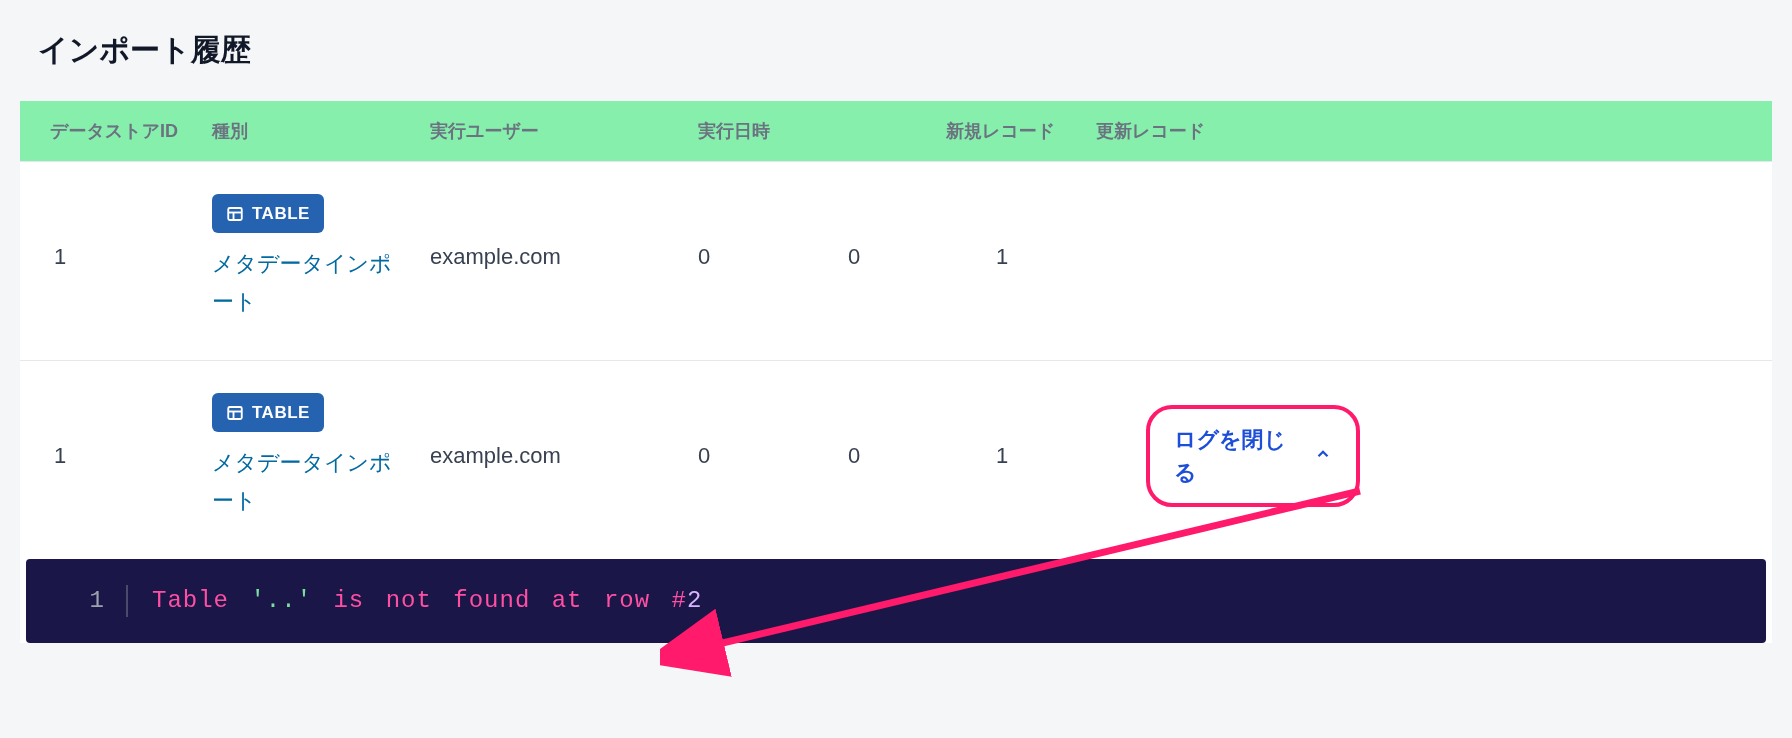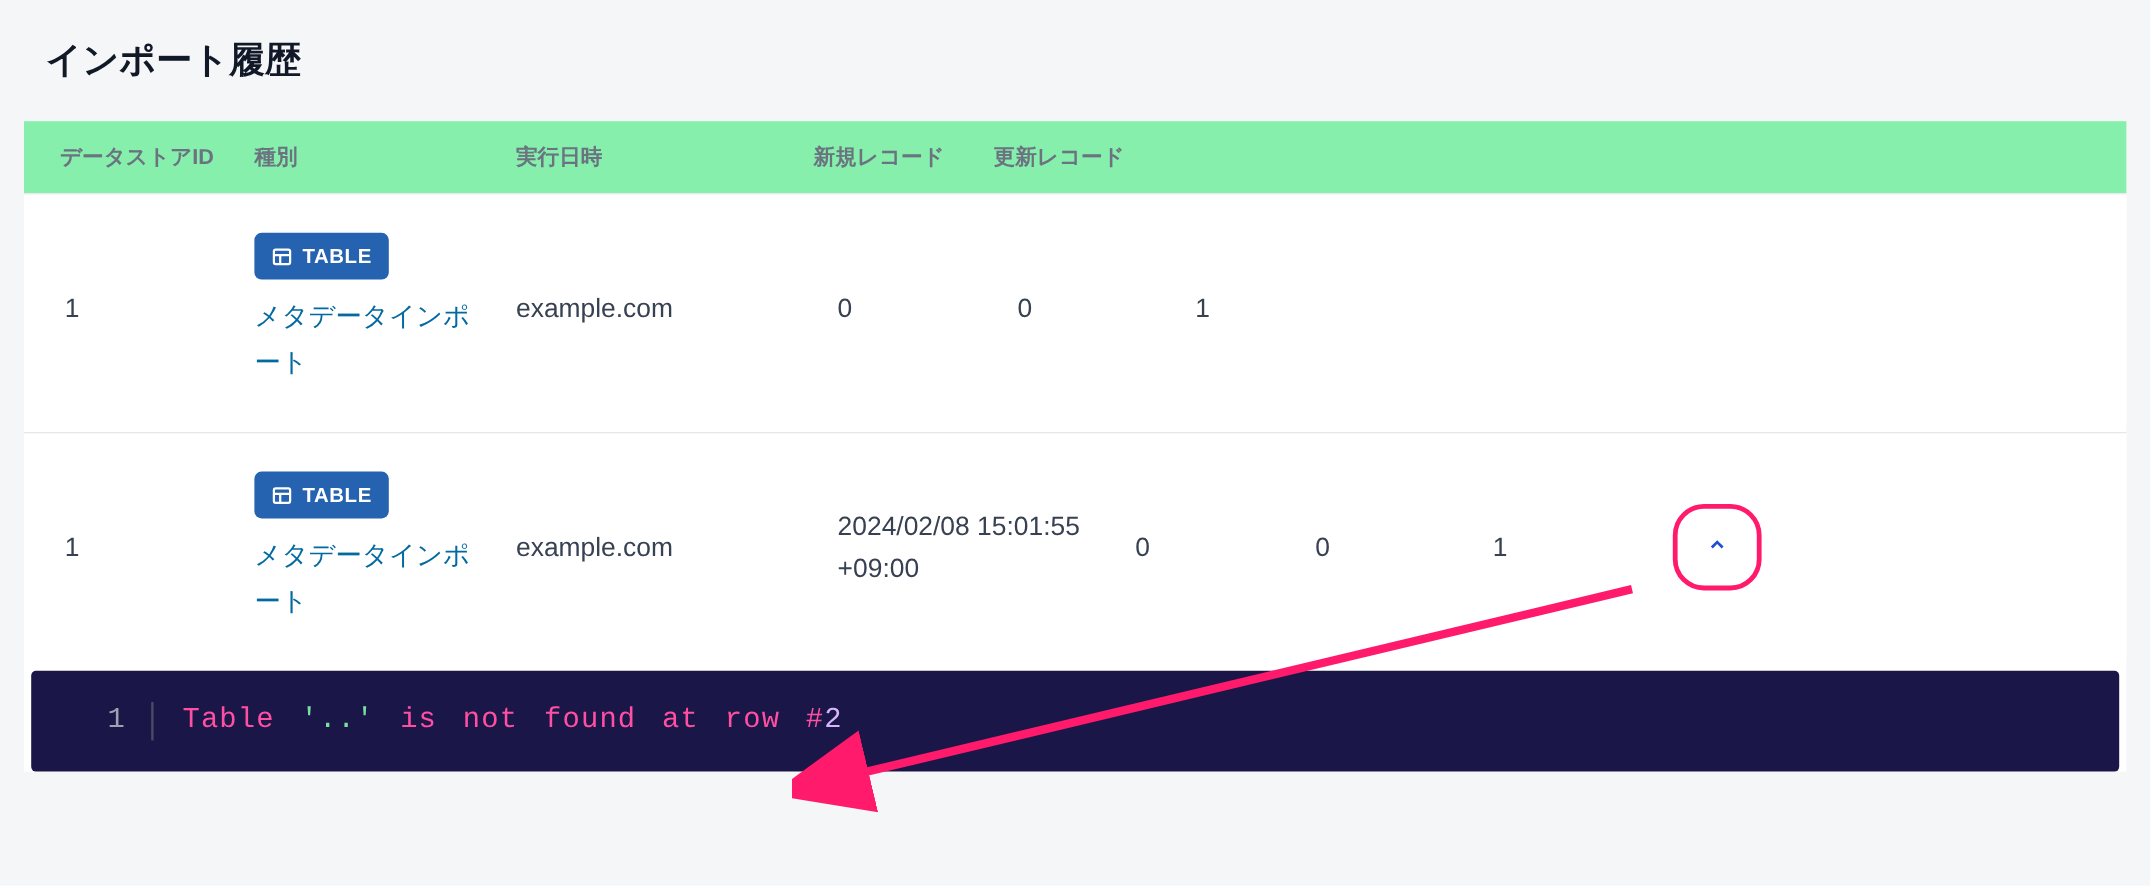--- a/index.html
+++ b/index.html
@@ -140,20 +140,21 @@
 </head>
 <body>
 
 <h1 class="page-title">インポート履歴</h1>
 
 <div class="table-wrap" style="position:relative;">
 
   <div class="thead-row">
     <div class="th col-id">データストアID</div>
     <div class="th col-type">種別</div>
+    <div class="th col-user">実行ユーザー</div>
     <div class="th col-date">実行日時</div>
     <div class="th col-new">新規レコード</div>
     <div class="th col-upd">更新レコード</div>
     <div class="th col-act"></div>
   </div>
 
   <div class="tbody-row">
     <div class="td col-id">1</div>
     <div class="td col-type">
       <div class="badge">
@@ -183,27 +184,27 @@
               <rect x="3" y="4" width="18" height="16" rx="2"></rect>
               <line x1="3" y1="10" x2="21" y2="10"></line>
               <line x1="10" y1="10" x2="10" y2="20"></line>
             </svg>
         </span>
         <span>TABLE</span>
       </div>
       <div class="type-text">メタデータインポート</div>
     </div>
     <div class="td col-user">example.com</div>
-    <div class="td col-date">2024/02/08 15:01:55 +09:00</div>
     <div class="td col-new">0</div>
     <div class="td col-upd">0</div>
     <div class="td col-err">1</div>
     <div class="td col-act">
       <div class="highlight-ring">
         <div class="action">
+          <span class="action-text">ログを閉じる</span>
           <span class="chev">
             <svg width="18" height="18" viewBox="0 0 24 24" fill="none" stroke="currentColor" stroke-width="3">
                 <polyline points="6 15 12 9 18 15"></polyline>
               </svg>
           </span>
         </div>
       </div>
     </div>
   </div>
 

